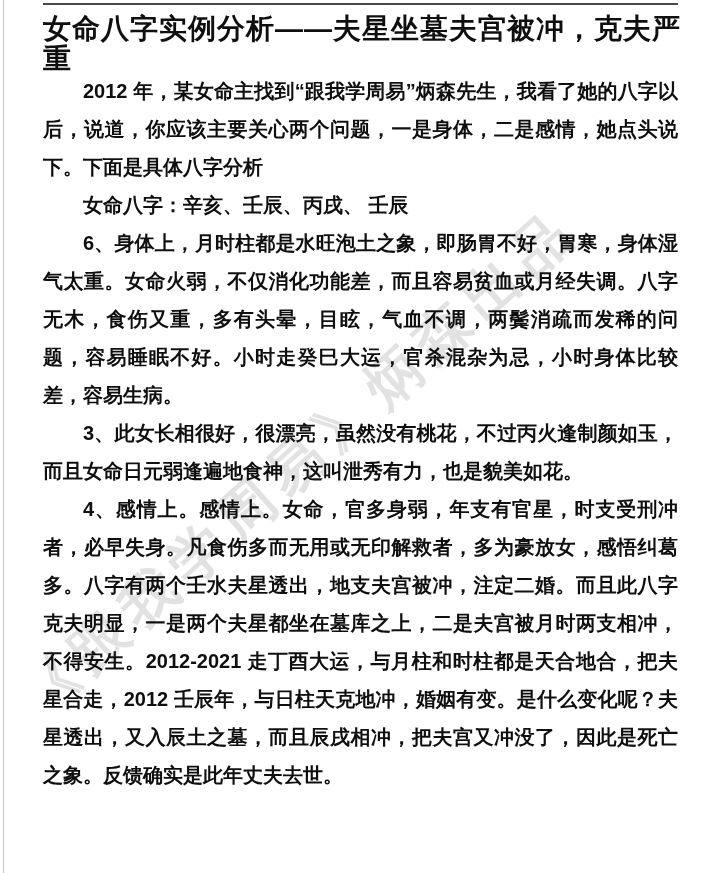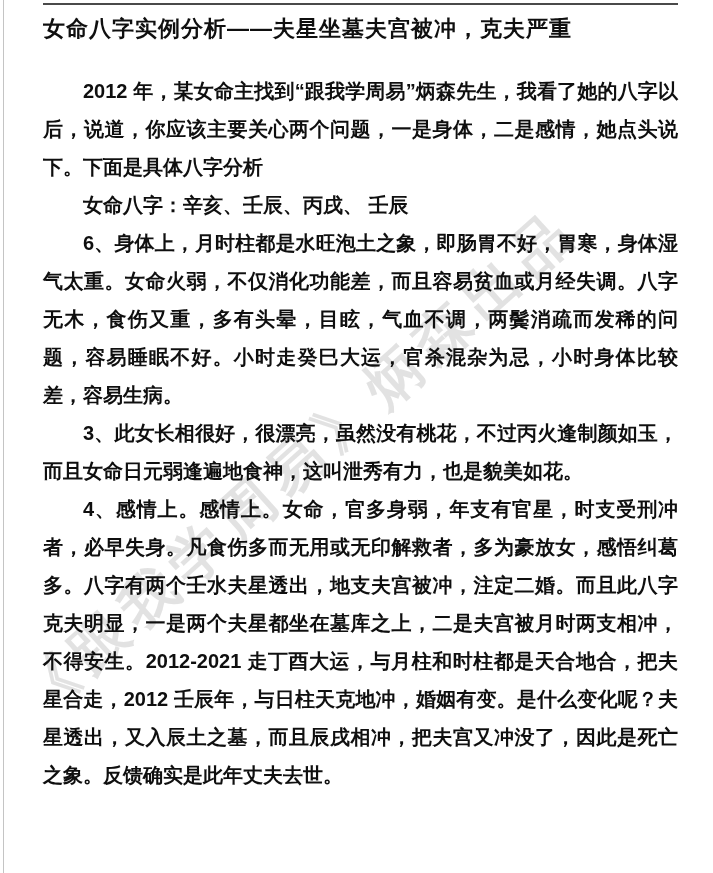--- a/index.html
+++ b/index.html
@@ -21,21 +21,21 @@
   .title-rule {
     position: absolute;
     left: 43px; top: 3px;
     width: 635px; height: 2px;
     background: #4a4a4a;
   }
   .doc-title {
     position: absolute;
     left: 43px; top: 14px;
     width: 640px;
-    font-size: 22px;
+    font-size: 28px;
     line-height: 30px;
     font-weight: bold;
     color: #0f0f0f;
     letter-spacing: 1px;
     z-index: 2;
   }
   .watermark {
     position: absolute;
     left: 30px; top: 668px;
     transform: rotate(-42deg);

